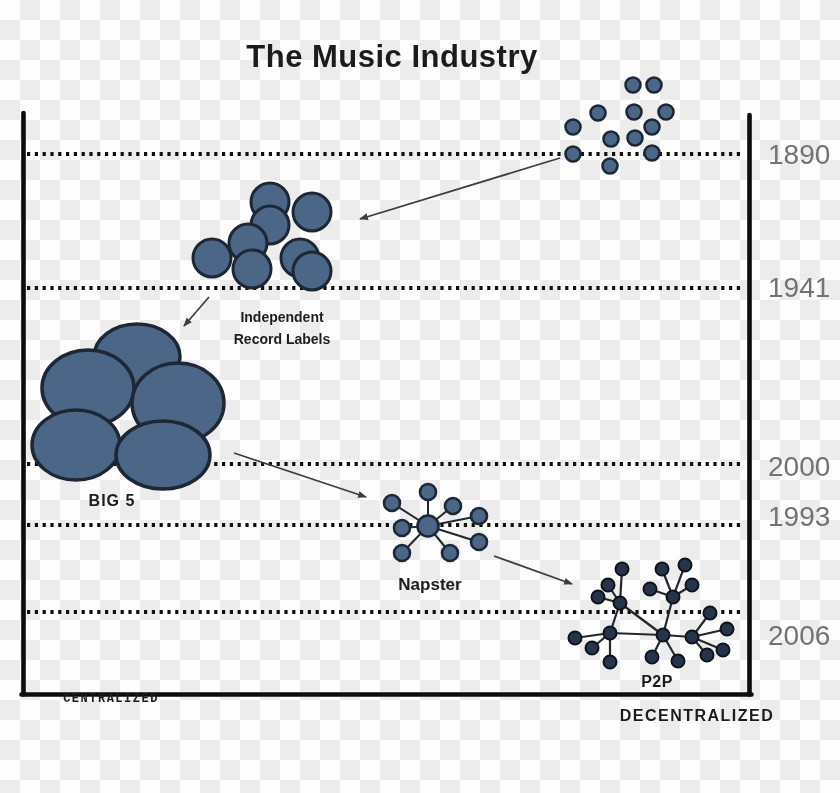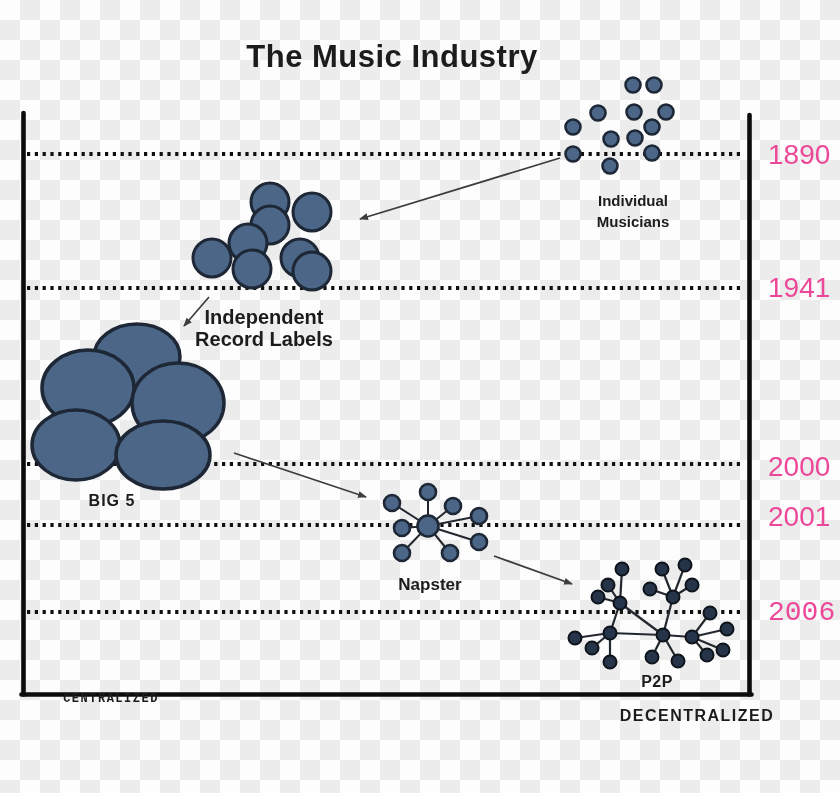--- a/index.html
+++ b/index.html
@@ -11,32 +11,32 @@
     color:#1c1c1c;
   }
   #stage{position:absolute;inset:0;width:840px;height:629px;}
   svg{position:absolute;left:0;top:0;}
   .lbl{
     position:absolute;transform:translate(-50%,-50%);
     font-weight:700;text-align:center;color:#1c1c1c;white-space:nowrap;
   }
   .title{left:392px;top:57px;font-size:31px;letter-spacing:0.5px;}
   .musicians{left:633px;top:211px;font-size:15px;line-height:21px;}
-  .indie{left:264px;top:328px;font-size:20px;line-height:22px;}
+  .indie{left:282px;top:328px;font-size:14px;line-height:22px;}
   .big5{left:112px;top:501px;font-size:16px;letter-spacing:1px;}
   .napster{left:430px;top:585px;font-size:17px;}
   .p2p{left:657px;top:682px;font-size:16px;letter-spacing:0.5px;}
   .centralized{left:111px;top:699px;font-size:12px;letter-spacing:1.5px;font-family:Liberation Mono, monospace;}
   .decentralized{left:653px;top:716px;font-size:16px;letter-spacing:1.5px;margin-left:44px;}
   .year{
     position:absolute;left:768px;transform:translateY(-50%);
-    font-size:28px;font-weight:500;color:#ec4899;white-space:nowrap;
+    font-size:28px;font-weight:500;color:#737373;white-space:nowrap;
   }
   .year-0{top:155px;} .year-1{top:288px;} .year-2{top:467px;text-align:right;}
-  .year-3{top:517px;} .year-4{top:612px;font-family:Liberation Mono, monospace;}
+  .year-3{top:517px;} .year-4{top:636px;}
 </style>
 </head>
 <body style="color: rgb(28, 28, 28);">
 
 <div id="stage">
 
   <svg id="svg-diagram" width="840" height="793" viewBox="0 0 840 793">
       <defs>
         <marker id="ah" markerUnits="userSpaceOnUse" markerWidth="11" markerHeight="11" refX="8" refY="3.5" orient="auto">
           <path d="M0,0 L9,3.5 L0,7 Z" fill="#3d3d3d"></path>
@@ -135,36 +135,32 @@
       <circle cx="610" cy="662" r="6.5" fill="#26344a" stroke="#0f141c" stroke-width="2"></circle>
       <circle cx="692" cy="637" r="6.5" fill="#26344a" stroke="#0f141c" stroke-width="2"></circle>
       <circle cx="710" cy="613" r="6.5" fill="#26344a" stroke="#0f141c" stroke-width="2"></circle>
       <circle cx="727" cy="629" r="6.5" fill="#26344a" stroke="#0f141c" stroke-width="2"></circle>
       <circle cx="723" cy="650" r="6.5" fill="#26344a" stroke="#0f141c" stroke-width="2"></circle>
       <circle cx="707" cy="655" r="6.5" fill="#26344a" stroke="#0f141c" stroke-width="2"></circle>
     </svg>
 
   <div class="lbl title">The Music Industry</div>
 
-  <div class="lbl musicians">
-    <div>Individual</div>
-    <div>Musicians</div>
-  </div>
 
   <div class="lbl indie">
     <div>Independent</div>
     <div>Record Labels</div>
   </div>
 
   <div class="lbl big5">BIG 5</div>
   <div class="lbl napster">Napster</div>
   <div class="lbl p2p">P2P</div>
 
   <div class="lbl centralized">CENTRALIZED</div>
   <div class="lbl decentralized">DECENTRALIZED</div>
 
   <div class="year year-0">1890</div>
   <div class="year year-1">1941</div>
   <div class="year year-2">2000</div>
-  <div class="year year-3">2001</div>
+  <div class="year year-3">1993</div>
   <div class="year year-4">2006</div>
 
 </div>
 
 </body></html>

